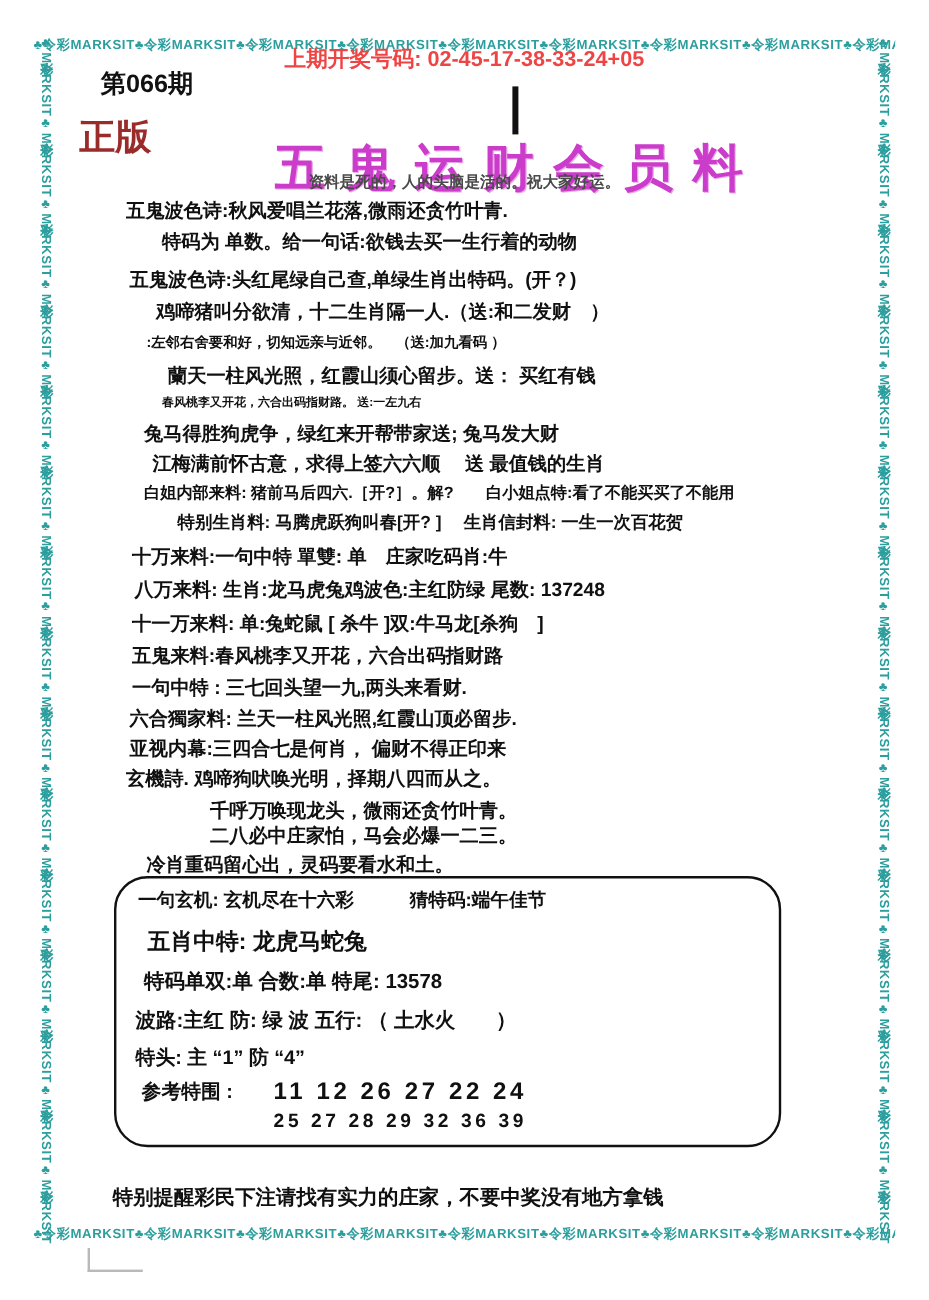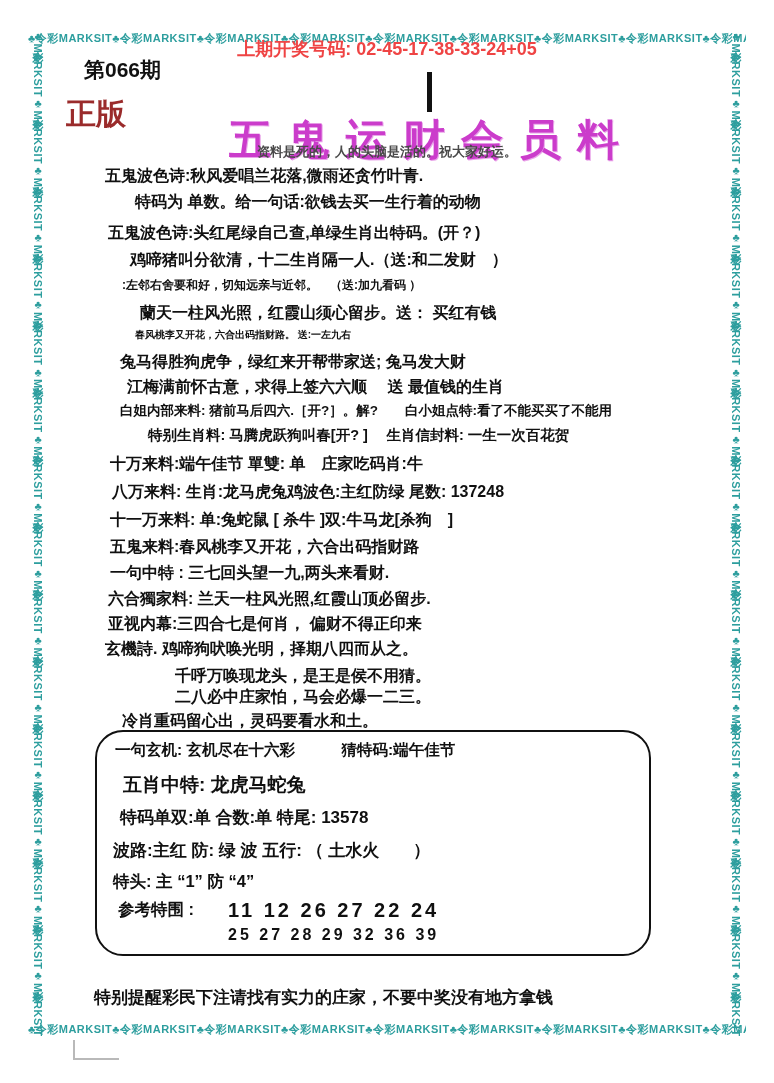--- a/index.html
+++ b/index.html
@@ -66,29 +66,29 @@
       <div class="ln" style="left: 135px; top: 192px; font-size: 16px;">特码为 单数。给一句话:欲钱去买一生行着的动物</div>
       <div class="ln" style="left: 108px; top: 223px; font-size: 16px;">五鬼波色诗:头红尾绿自己查,单绿生肖出特码。(开？)</div>
       <div class="ln" style="left: 130px; top: 250px; font-size: 16px;">鸡啼猪叫分欲清，十二生肖隔一人.（送:和二发财　）</div>
       <div class="ln" style="left: 122px; top: 277px; font-size: 12px;">:左邻右舍要和好，切知远亲与近邻。　（送:加九看码 ）</div>
       <div class="ln" style="left: 140px; top: 303px; font-size: 16px;">蘭天一柱风光照，红霞山须心留步。送： 买红有钱</div>
       <div class="ln" style="left: 135px; top: 328px; font-size: 10px;">春风桃李又开花，六合出码指财路。 送:一左九右</div>
       <div class="ln" style="left: 120px; top: 352px; font-size: 16px;">兔马得胜狗虎争，绿红来开帮带家送; 兔马发大财</div>
       <div class="ln" style="left: 127px; top: 377px; font-size: 16px;">江梅满前怀古意，求得上签六六顺　 送 最值钱的生肖</div>
       <div class="ln" style="left: 120px; top: 402px; font-size: 13.5px;">白姐内部来料: 猪前马后四六.［开?］。解?　　白小姐点特:看了不能买买了不能用</div>
       <div class="ln" style="left: 148px; top: 426px; font-size: 14.5px;">特别生肖料: 马腾虎跃狗叫春[开? ]　 生肖信封料: 一生一次百花贺</div>
-      <div class="ln" style="left: 110px; top: 454px; font-size: 16px;">十万来料:端午佳节 單雙: 单　庄家吃码肖:牛</div>
+      <div class="ln" style="left: 110px; top: 454px; font-size: 16px;">十万来料:一句中特 單雙: 单　庄家吃码肖:牛</div>
       <div class="ln" style="left: 112px; top: 482px; font-size: 16px;">八万来料: 生肖:龙马虎兔鸡波色:主红防绿 尾数: 137248</div>
       <div class="ln" style="left: 110px; top: 510px; font-size: 16px;">十一万来料: 单:兔蛇鼠 [ 杀牛 ]双:牛马龙[杀狗　]</div>
       <div class="ln" style="left: 110px; top: 537px; font-size: 16px;">五鬼来料:春风桃李又开花，六合出码指财路</div>
       <div class="ln" style="left: 110px; top: 563px; font-size: 16px;">一句中特 : 三七回头望一九,两头来看财.</div>
       <div class="ln" style="left: 108px; top: 589px; font-size: 16px;">六合獨家料: 兰天一柱风光照,红霞山顶必留步.</div>
       <div class="ln" style="left: 108px; top: 614px; font-size: 16px;">亚视内幕:三四合七是何肖， 偏财不得正印来</div>
       <div class="ln" style="left: 105px; top: 639px; font-size: 16px;">玄機詩. 鸡啼狗吠唤光明，择期八四而从之。</div>
-      <div class="ln" style="left: 175px; top: 666px; font-size: 16px;">千呼万唤现龙头，是王是侯不用猜。</div>
+      <div class="ln" style="left: 175px; top: 666px; font-size: 16px;">千呼万唤现龙头，微雨还贪竹叶青。</div>
       <div class="ln" style="left: 175px; top: 687px; font-size: 16px;">二八必中庄家怕，马会必爆一二三。</div>
       <div class="ln" style="left: 122px; top: 711px; font-size: 16px;">冷肖重码留心出，灵码要看水和土。</div>
       <div class="ln" style="left: 115px; top: 740px; font-size: 15.5px;">一句玄机: 玄机尽在十六彩　　　猜特码:端午佳节</div>
       <div class="ln" style="left: 123px; top: 772px; font-size: 19px;">五肖中特:  龙虎马蛇兔</div>
       <div class="ln" style="left: 120px; top: 806px; font-size: 17px;">特码单双:单  合数:单  特尾: 13578</div>
       <div class="ln" style="left: 113px; top: 839px; font-size: 17px;">波路:主红  防: 绿  波  五行: （  土水火　　）</div>
       <div class="ln" style="left: 113px; top: 871px; font-size: 16.5px;">特头: 主 “1” 防 “4”</div>
       <div class="ln" style="left: 118px; top: 899px; font-size: 16.5px;">参考特围 :</div>
       <div class="ln" style="left: 228px; top: 899px; font-size: 20px; letter-spacing: 3px;">11  12  26  27  22  24</div>
       <div class="ln" style="left: 228px; top: 926px; font-size: 16px; letter-spacing: 3px;">25  27  28  29  32  36  39</div>

